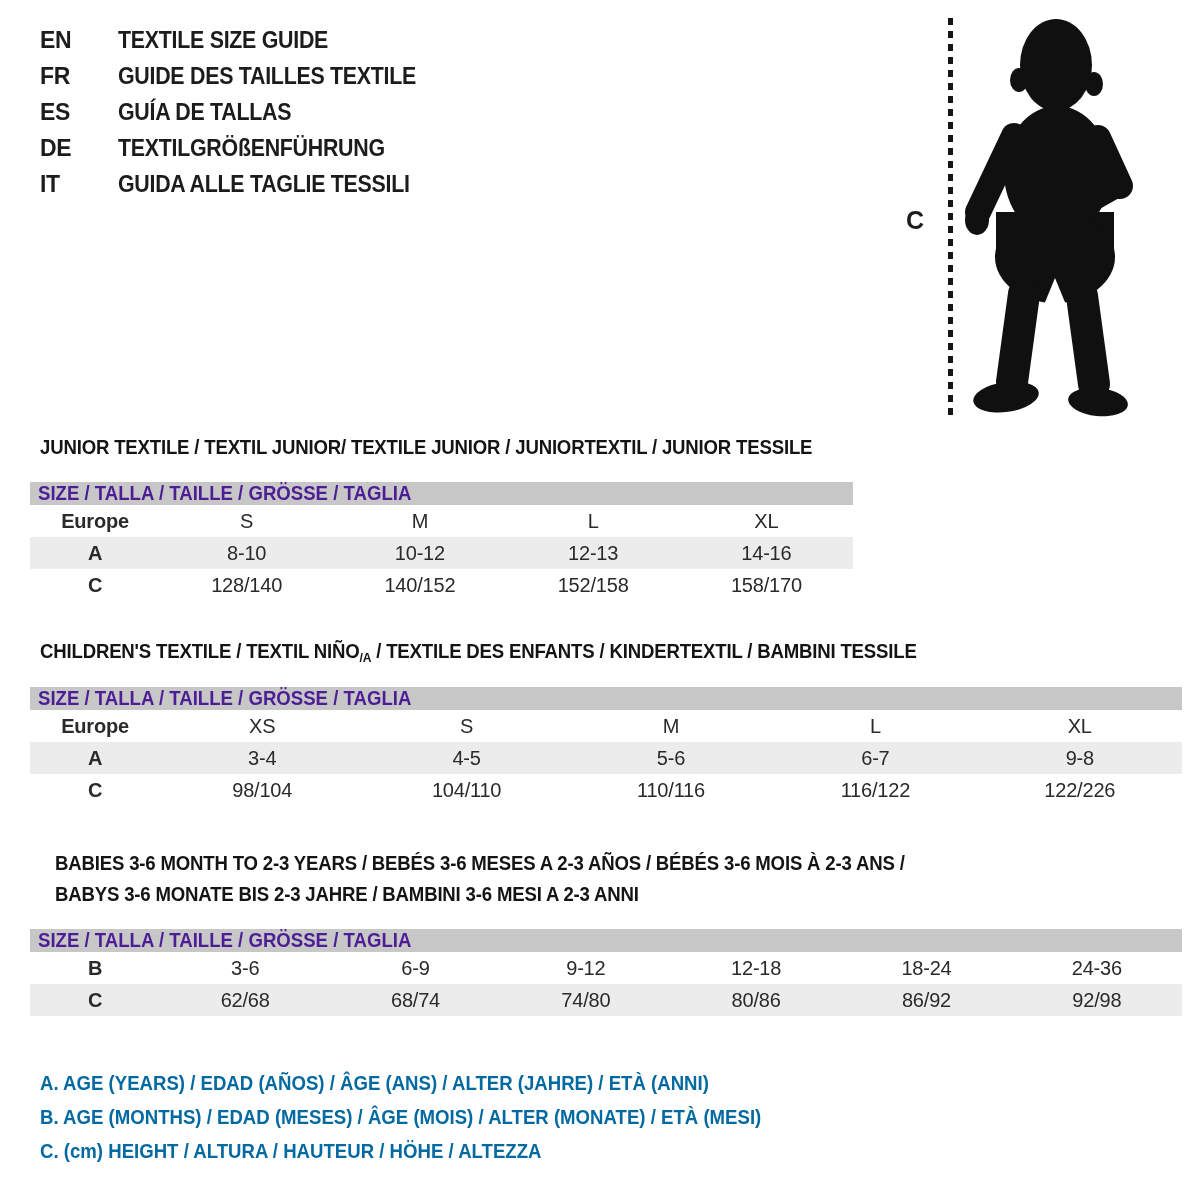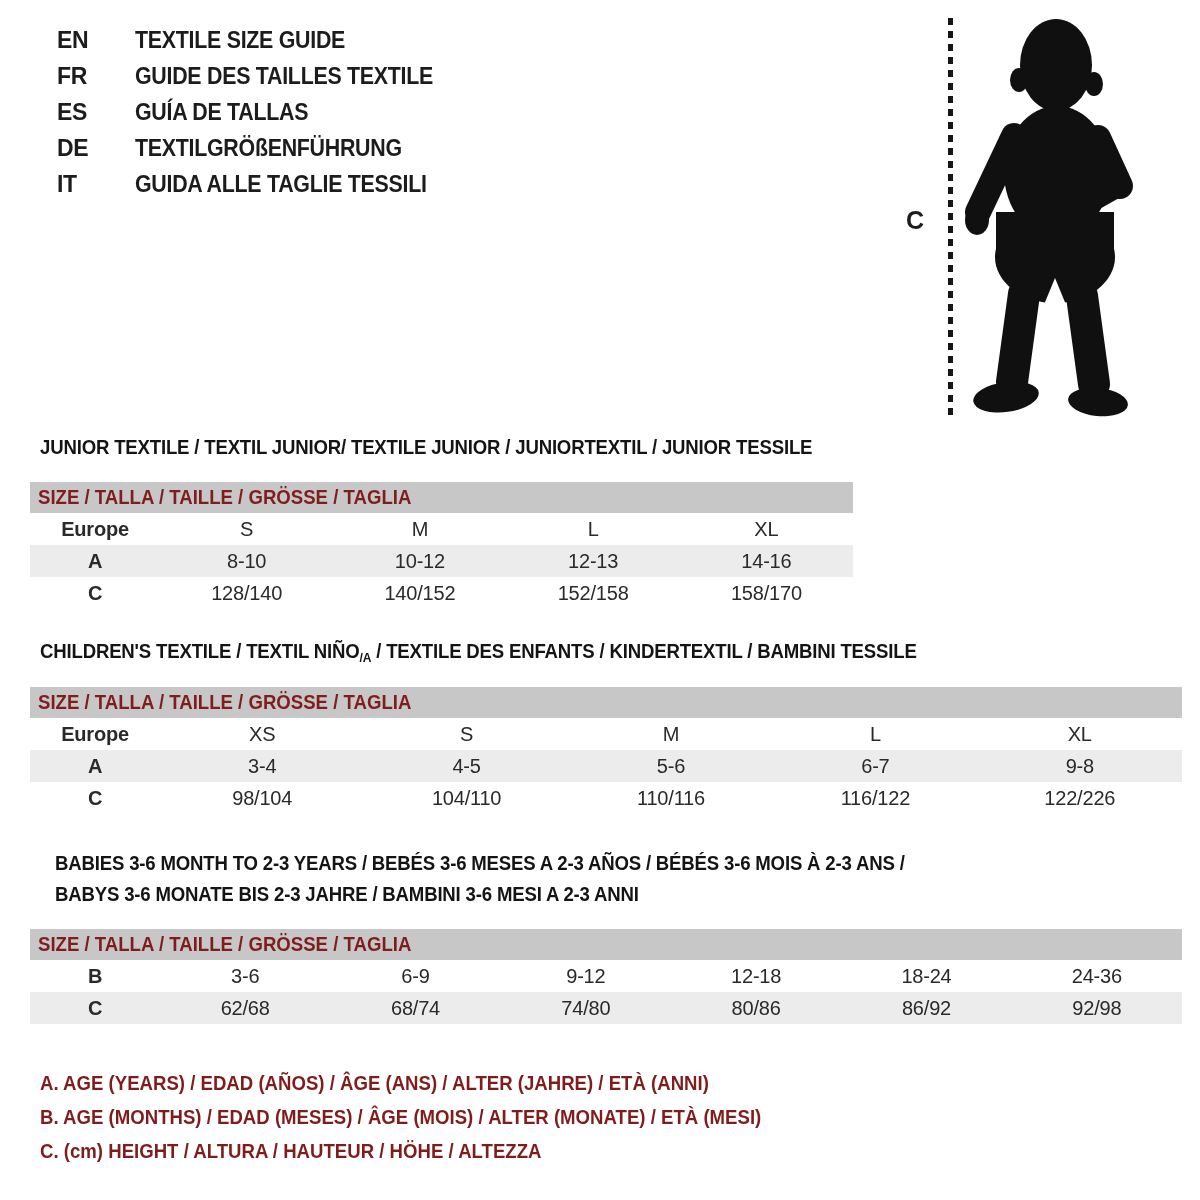--- a/index.html
+++ b/index.html
@@ -5,21 +5,21 @@
   html,body{margin:0;padding:0;background:#fff;}
   .page{
     position:relative;width:1200px;height:1200px;background:#ffffff;
     font-family:"Liberation Sans","DejaVu Sans",sans-serif;
     color:var(--text,#1c1c1c);overflow:hidden;
   }
   .condensed{display:inline-block;transform:scaleX(.93);transform-origin:0 50%;white-space:nowrap;}
 
   
   .lang-block{position:absolute;left:40px;top:22px;}
-  .lang-row{display:flex;height:36px;align-items:center;margin-left:17px;}
+  .lang-row{display:flex;height:36px;align-items:center;}
   .lang-code{width:78px;font-weight:700;font-size:23px;letter-spacing:-.3px;}
   .lang-title{font-weight:700;font-size:23px;letter-spacing:-.3px;}
 
   
   .figure-c{position:absolute;left:906px;top:206px;font-weight:700;font-size:25px;}
   .dashed-line{
     position:absolute;left:948px;top:18px;width:5px;height:398px;
     background:repeating-linear-gradient(180deg,#151515 0 7px,transparent 7px 13px);
   }
   .silhouette{position:absolute;left:962px;top:14px;}
@@ -30,32 +30,32 @@
   #children-title{left:40px;top:640px;}
   #babies-title{left:55px;top:848px;line-height:31px;}
   .sub{font-size:13px;vertical-align:-4px;font-weight:700;}
 
   
   .tablewrap{position:absolute;left:30px;}
   #junior-table{top:482px;width:823px;}
   #children-table{top:687px;width:1152px;}
   #babies-table{top:929px;width:1152px;}
   .size-bar{
-    height:31px;background:var(--header-bar,#c7c7c7);
+    height:23px;background:var(--header-bar,#c7c7c7);
     display:flex;align-items:center;padding-left:8px;box-sizing:border-box;
-    font-weight:700;font-size:20px;color:#7f1d1d;
+    font-weight:700;font-size:20px;color:#4c1d95;
   }
   table.sizes{width:100%;border-collapse:collapse;table-layout:fixed;}
   table.sizes td{height:32px;text-align:center;font-size:20px;color:#2a2a2a;padding:0;letter-spacing:-.2px;}
   table.sizes col.c-label{width:130px;}
   td.lbl{text-align:left;padding-left:8px;font-weight:bold;}
   tr.alt{background:var(--row-alt,#ececec);}
 
   
-  .legend{position:absolute;left:40px;top:1066px;font-weight:700;font-size:20px;line-height:34px;color:#7f1d1d;}
+  .legend{position:absolute;left:40px;top:1066px;font-weight:700;font-size:20px;line-height:34px;color:#0369a1;}
 </style>
 </head>
 <body>
 
 <div class="page">
 
   <div class="lang-block">
     <div class="lang-row">
       <span class="lang-code">EN</span>
       <span class="lang-title condensed">TEXTILE SIZE GUIDE</span>

